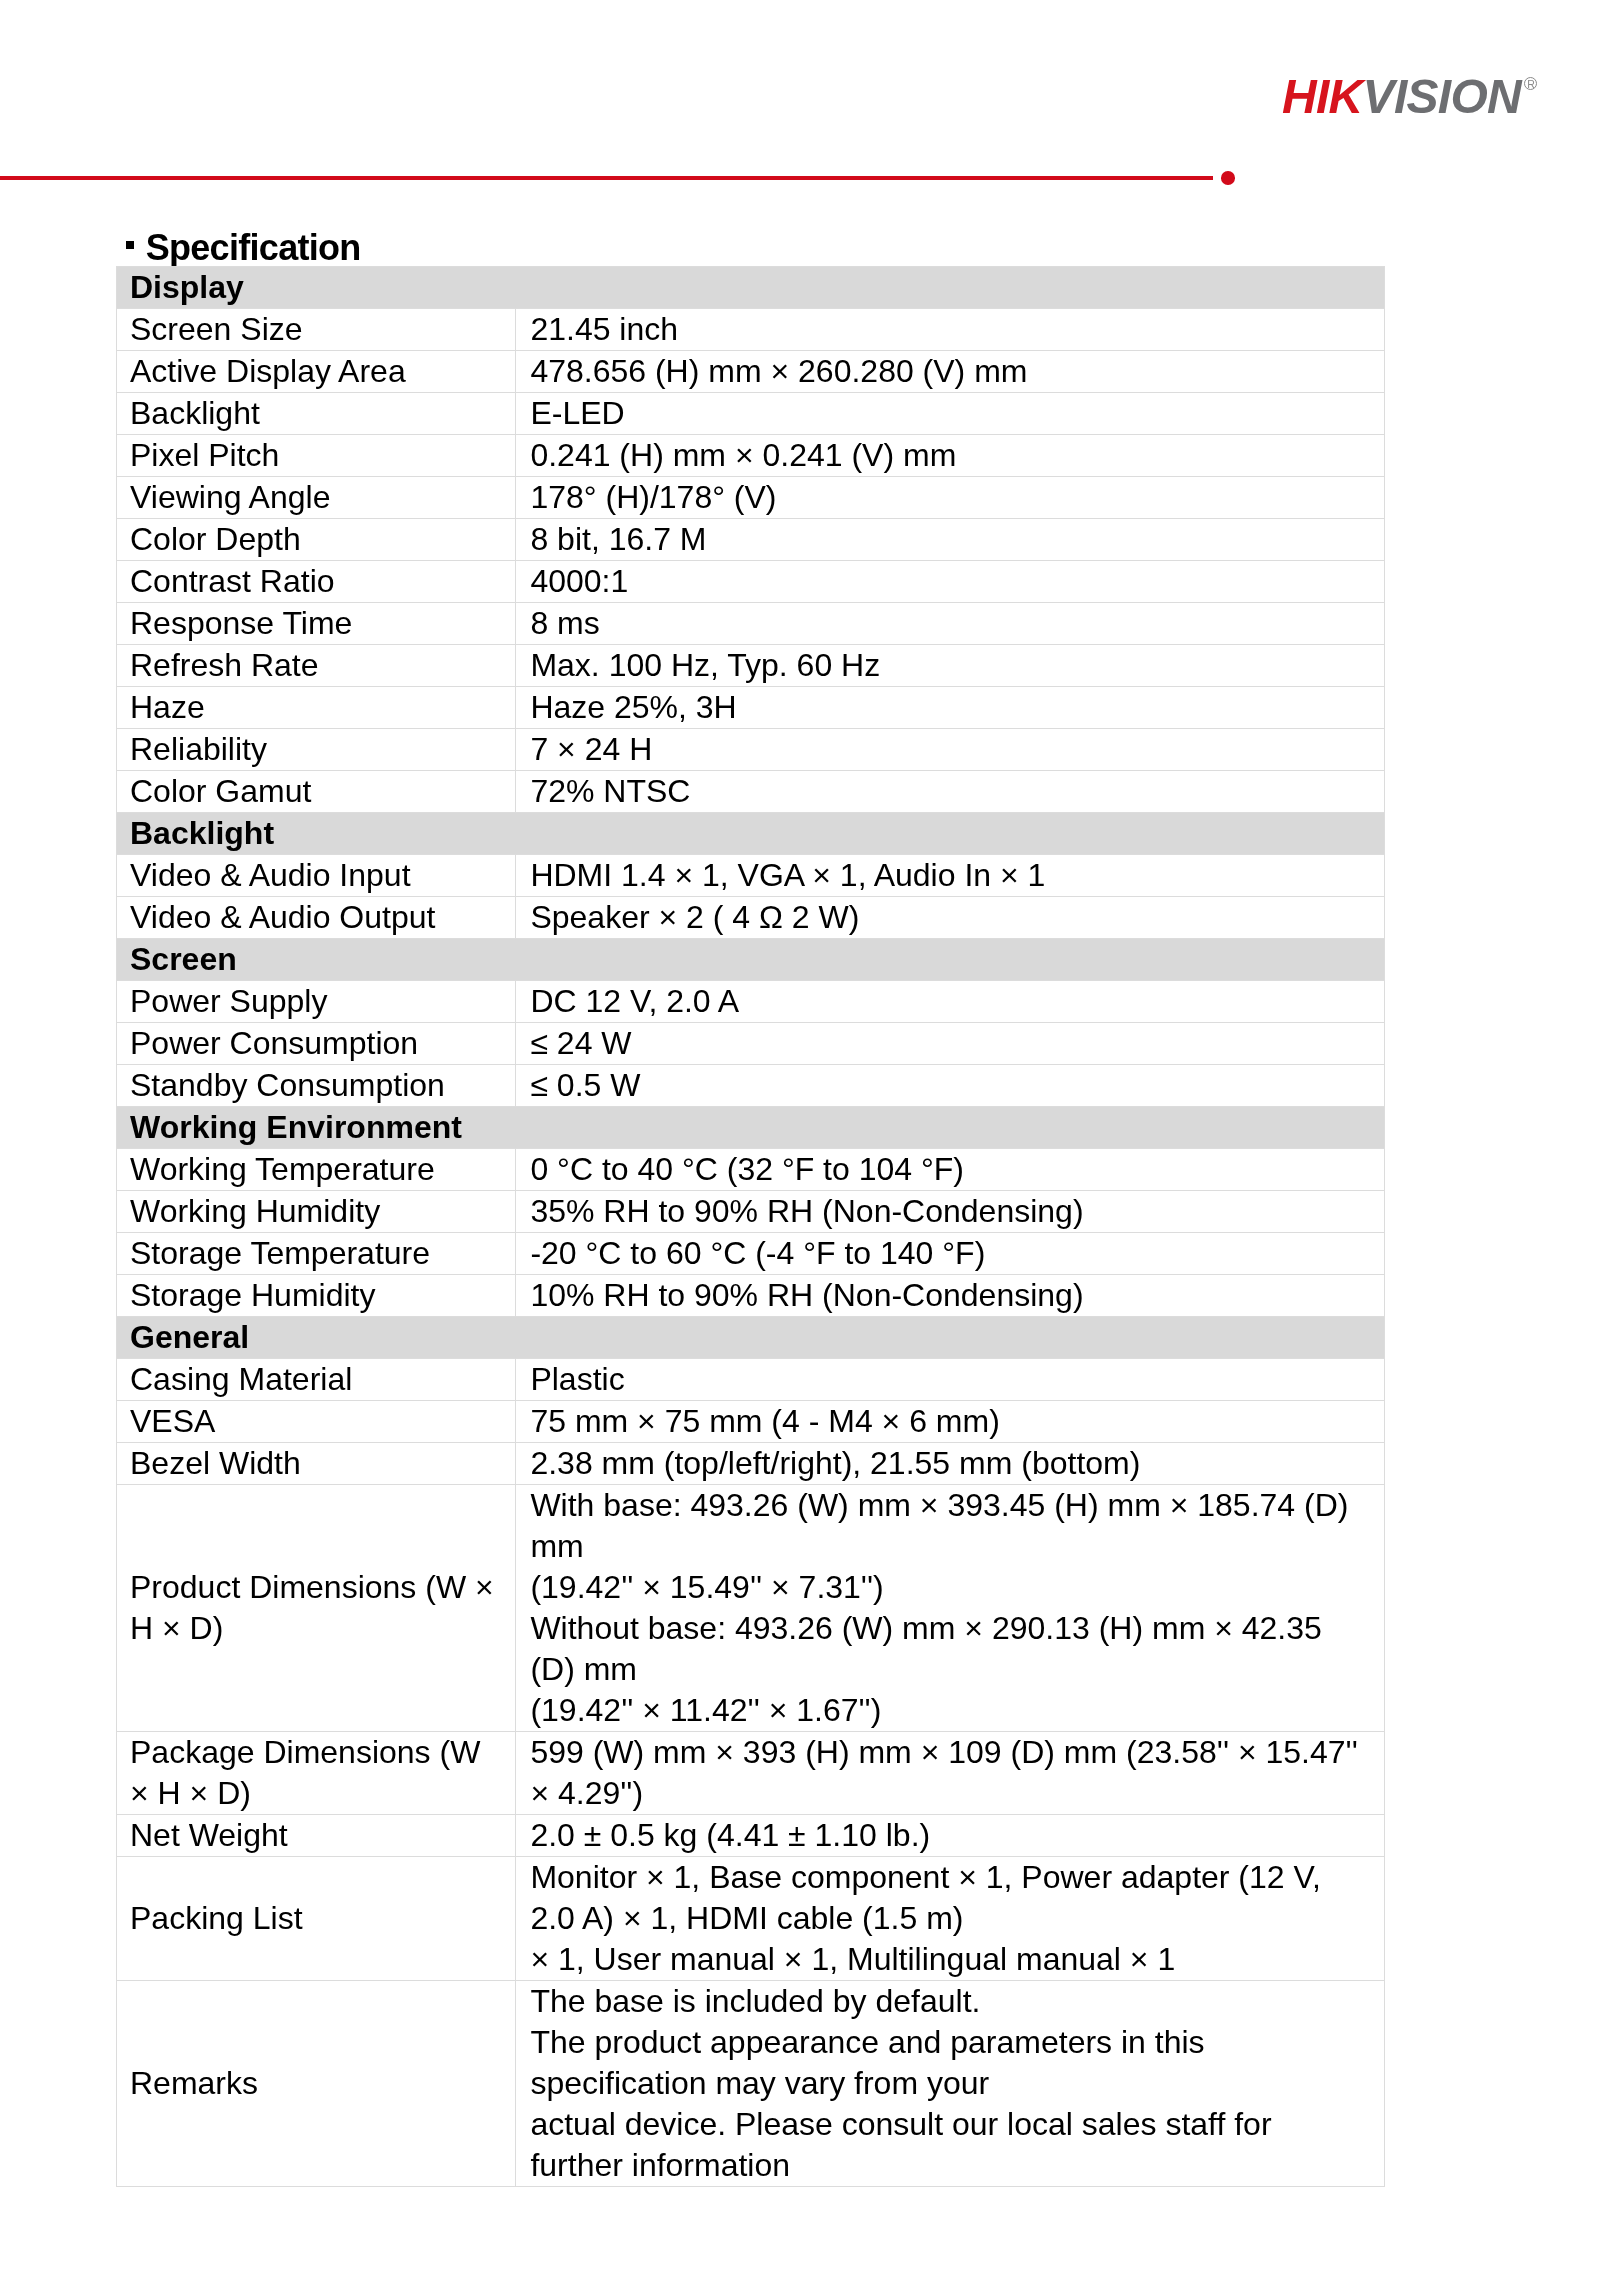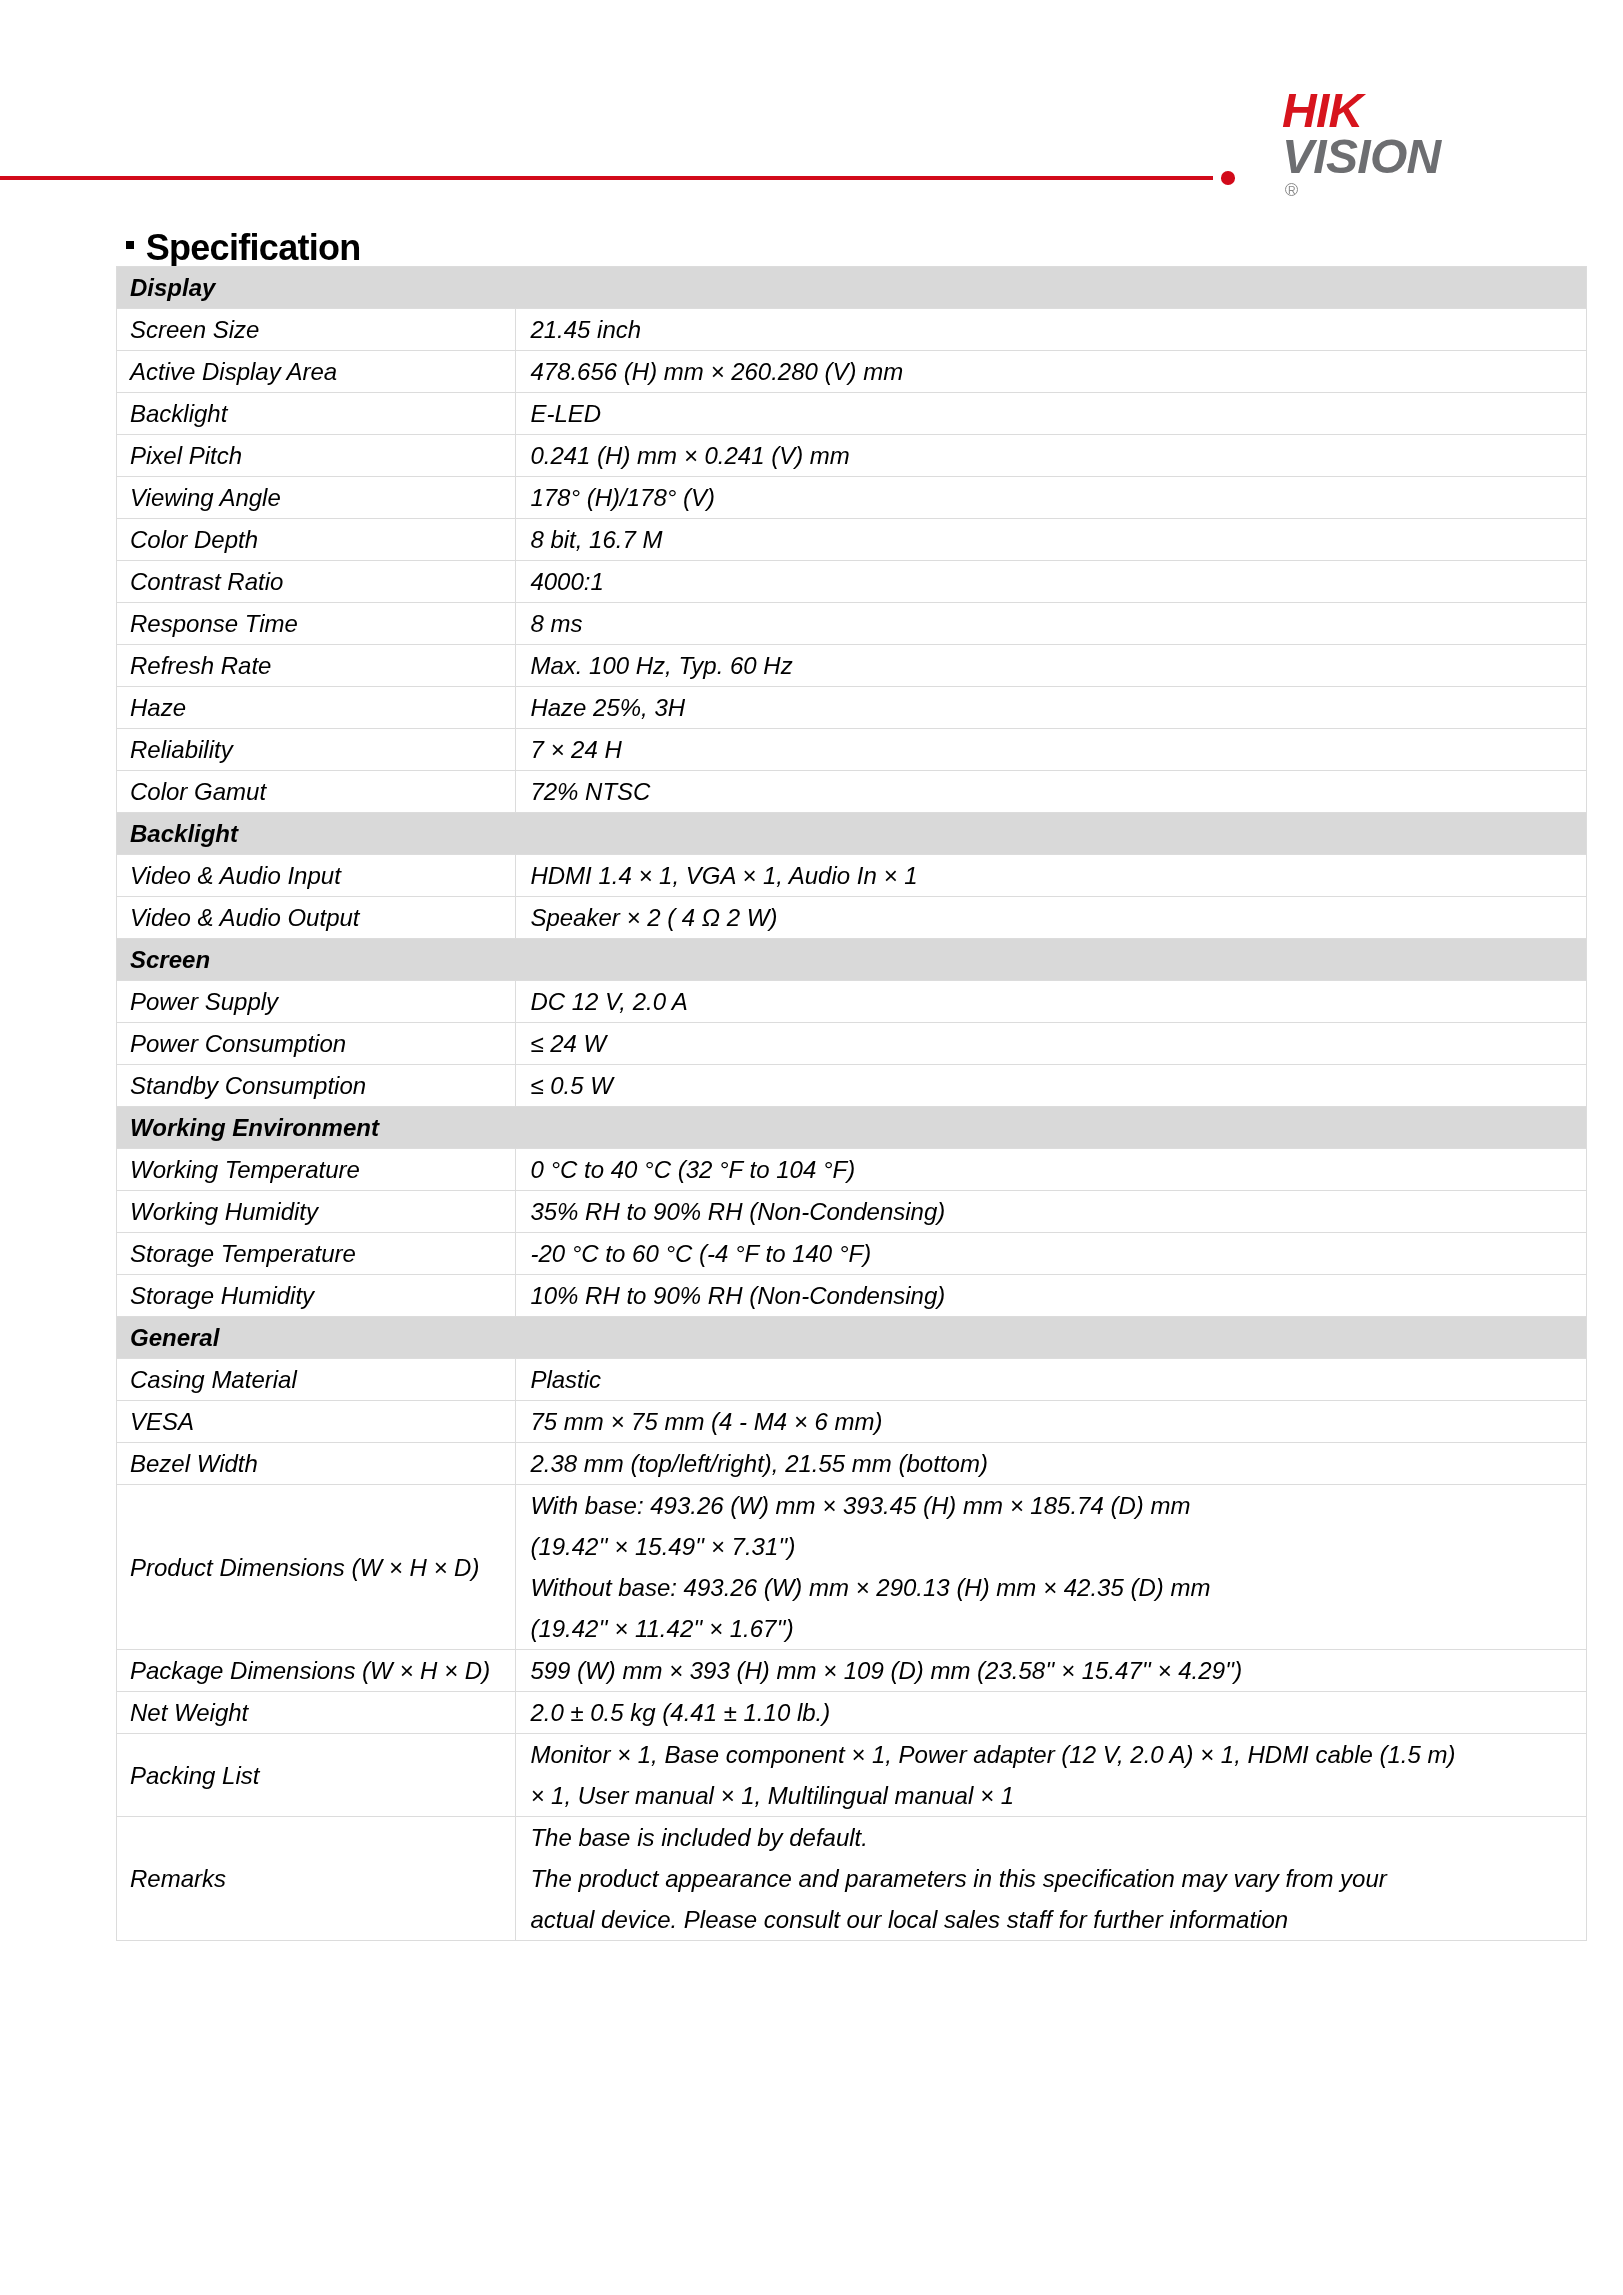--- a/index.html
+++ b/index.html
@@ -1,30 +1,30 @@
 <!DOCTYPE html>
 <html style="font-size:10.5px"><head>
 <meta charset="utf-8">
 <style>
   html, body { margin:0; padding:0; background:#ffffff; }
   body { width:1623px; height:2295px; position:relative; overflow:hidden;
          font-family:"Liberation Sans", sans-serif; color:#000; }
-  .logo { position:absolute; left:1282px; top:88px; height:46px; display:flex; align-items:flex-start;
+  .logo { position:absolute; left:1282px; top:74px; height:46px; display:flex; align-items:flex-start;
           font-family:"Liberation Sans", sans-serif; font-weight:bold; font-style:italic;
-          font-size:48px; letter-spacing:-0.7px; line-height:46px;flex-direction:column; }
+          font-size:48px; letter-spacing:-0.7px; line-height:46px; }
   .logo .hik { color:#d7141d; }
   .logo .vision { color:#6d6e71; }
   .logo .reg { font-size:10.5px; color:#8a8a8a; line-height:13px; margin-left:2.6px; margin-top:2.6px; font-style:normal; font-weight:normal; border:0.7px solid #8a8a8a; border-radius:50%; width:11.8px; height:11.8px; text-align:center; }
   .rule { position:absolute; left:0; top:176px; width:1213px; height:3.9px; background:#d20a1a; }
   .dot { position:absolute; left:1221px; top:171px; width:13.7px; height:13.7px; border-radius:50%; background:#d20a1a; }
   .title { position:absolute; left:126px; top:216px; display:flex; align-items:center; }
   .title .bullet { width:7.9px; height:7.9px; background:#000; margin-right:11.8px; margin-top:2.6px; }
   .title .text { font-size:36px; font-weight:bold; line-height:46px; letter-spacing:-0.7px;margin-top:9px; }
-  table.spec { position:absolute; left:116px; top:266px; width:1471px; border-collapse:collapse;
-               font-size:24px; line-height:41px; table-layout:fixed;font-style:italic; }
+  table.spec { position:absolute; left:116px; top:266px; width:1269px; border-collapse:collapse;
+               font-size:32px; line-height:41px; table-layout:fixed; }
   table.spec td { border:1.3px solid #dcdcdc; padding:0 13px; vertical-align:middle; height:41px; }
   table.spec col.c1 { width:399px; }
   table.spec tr.section td { background:#d9d9d9; font-weight:bold; }
   table.spec td.val { padding-left:14.4px; }
   table.spec td.val .line { display:block; line-height:41px; }
 </style>
 </head>
 <body>
 
 <div class="logo">

